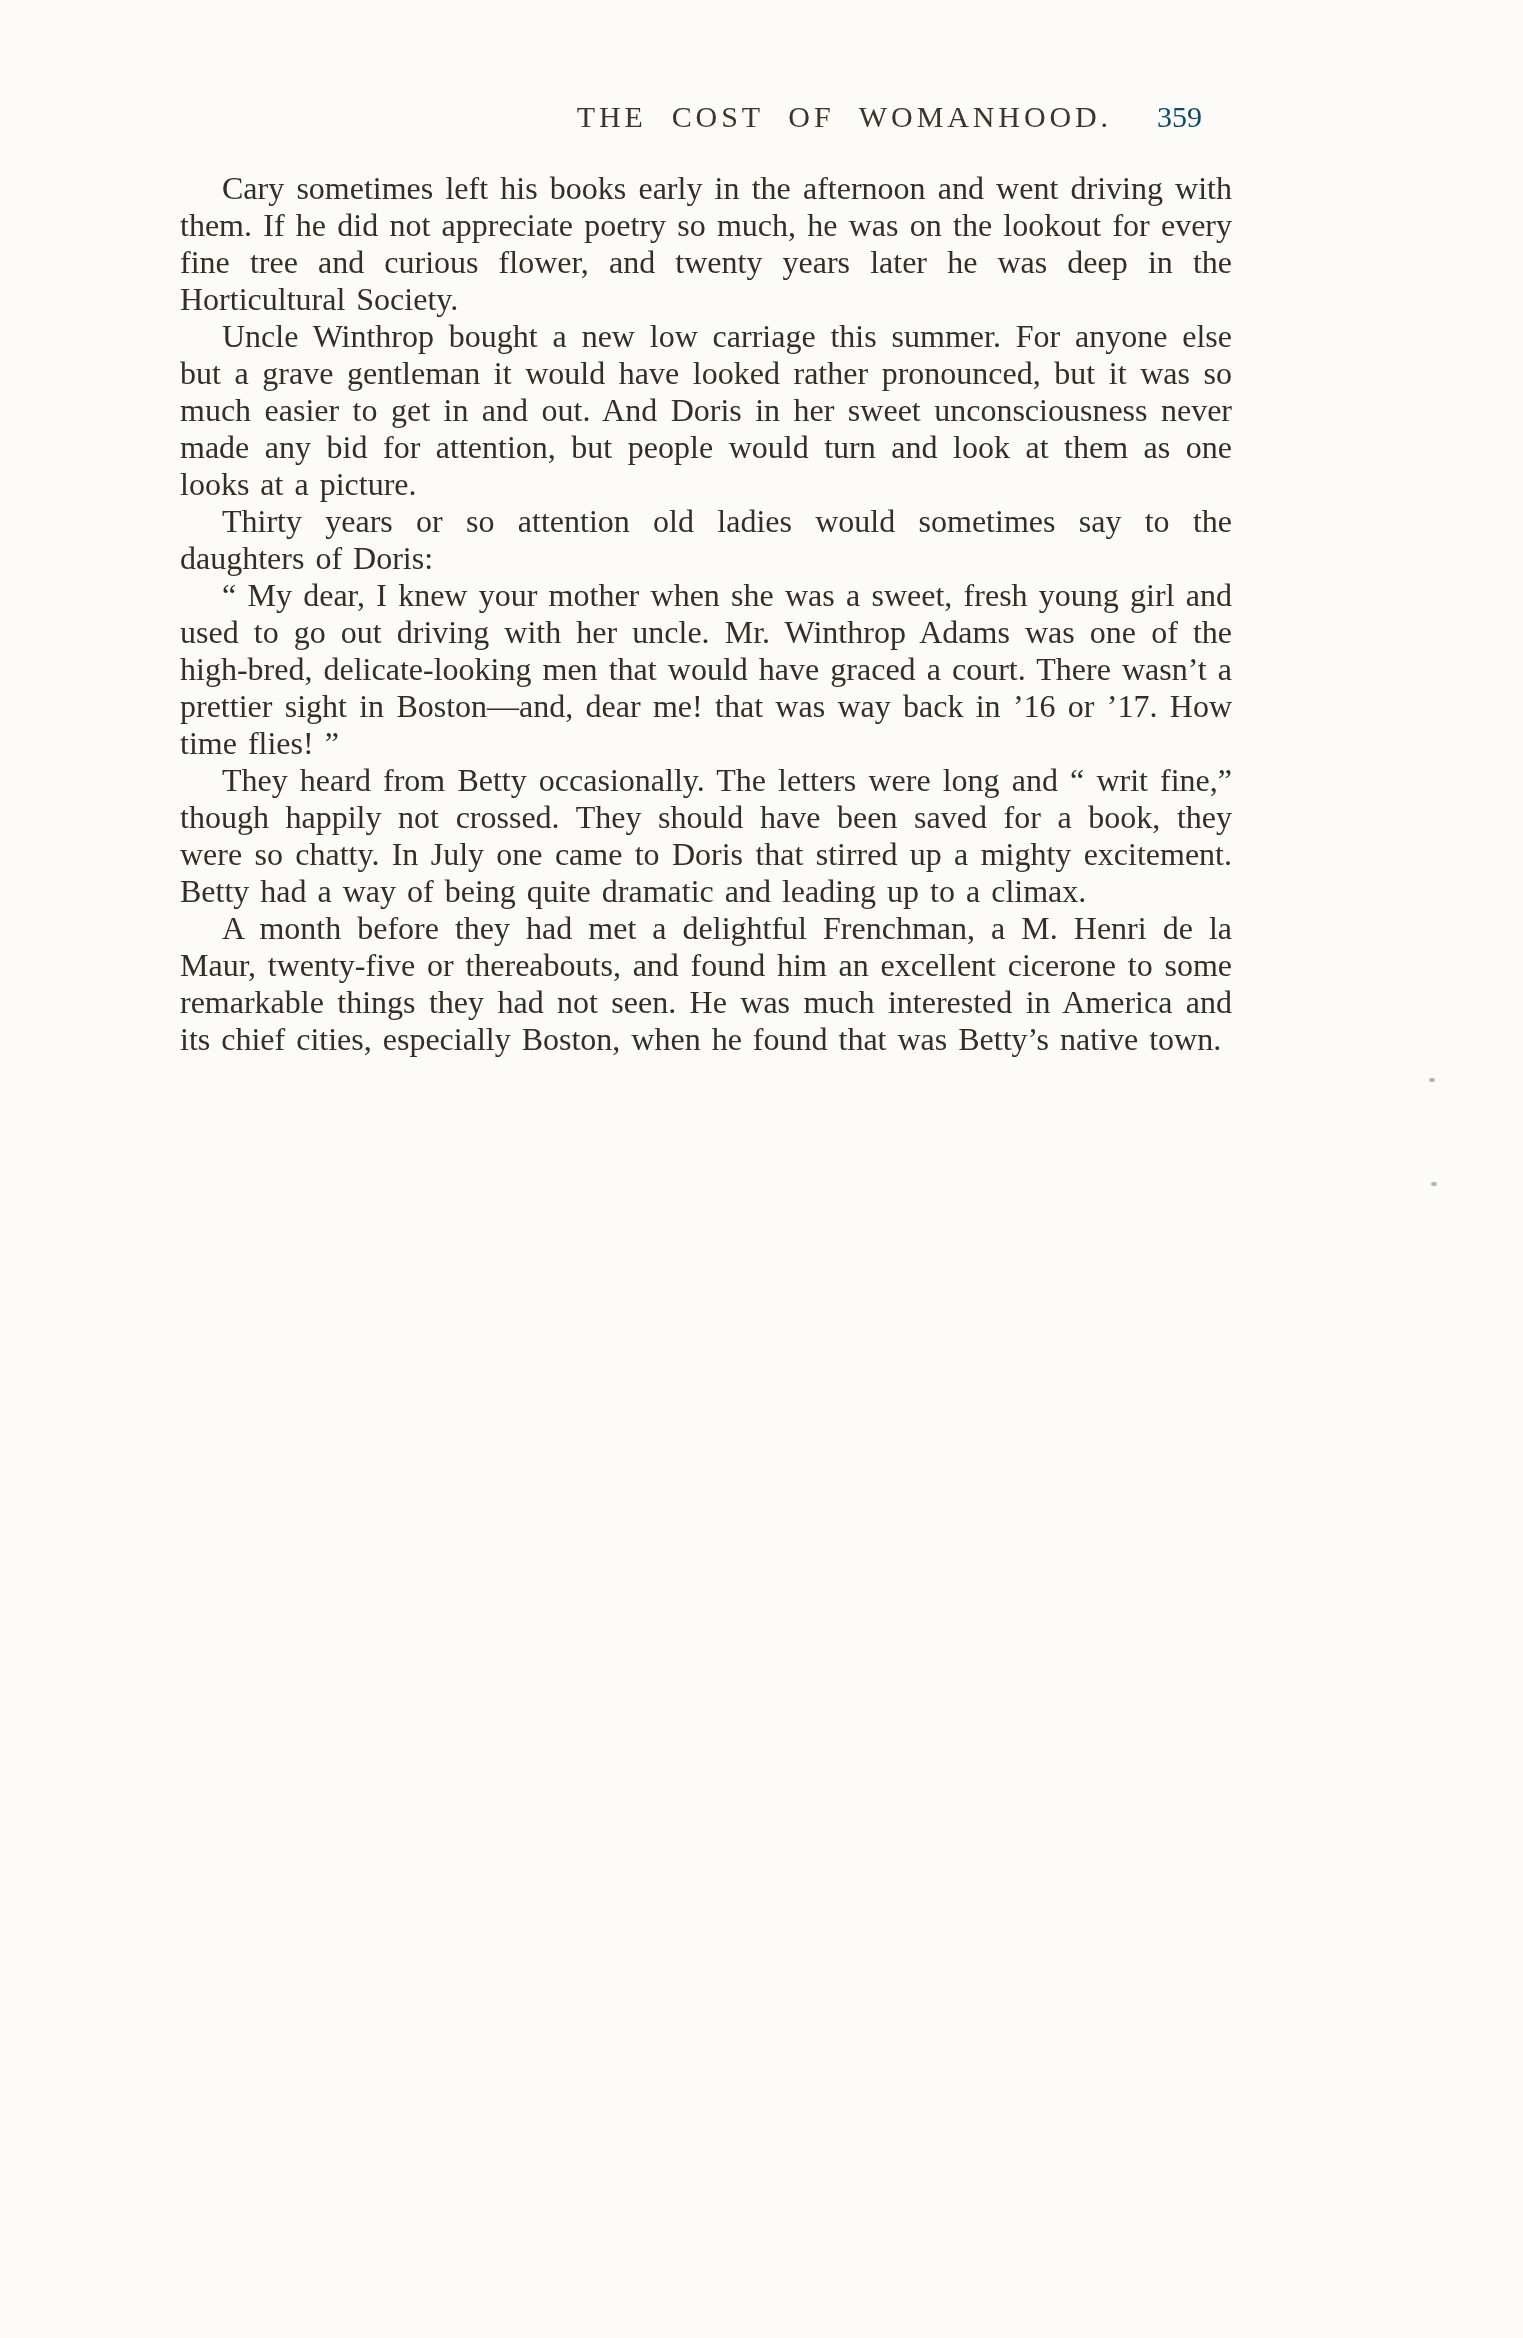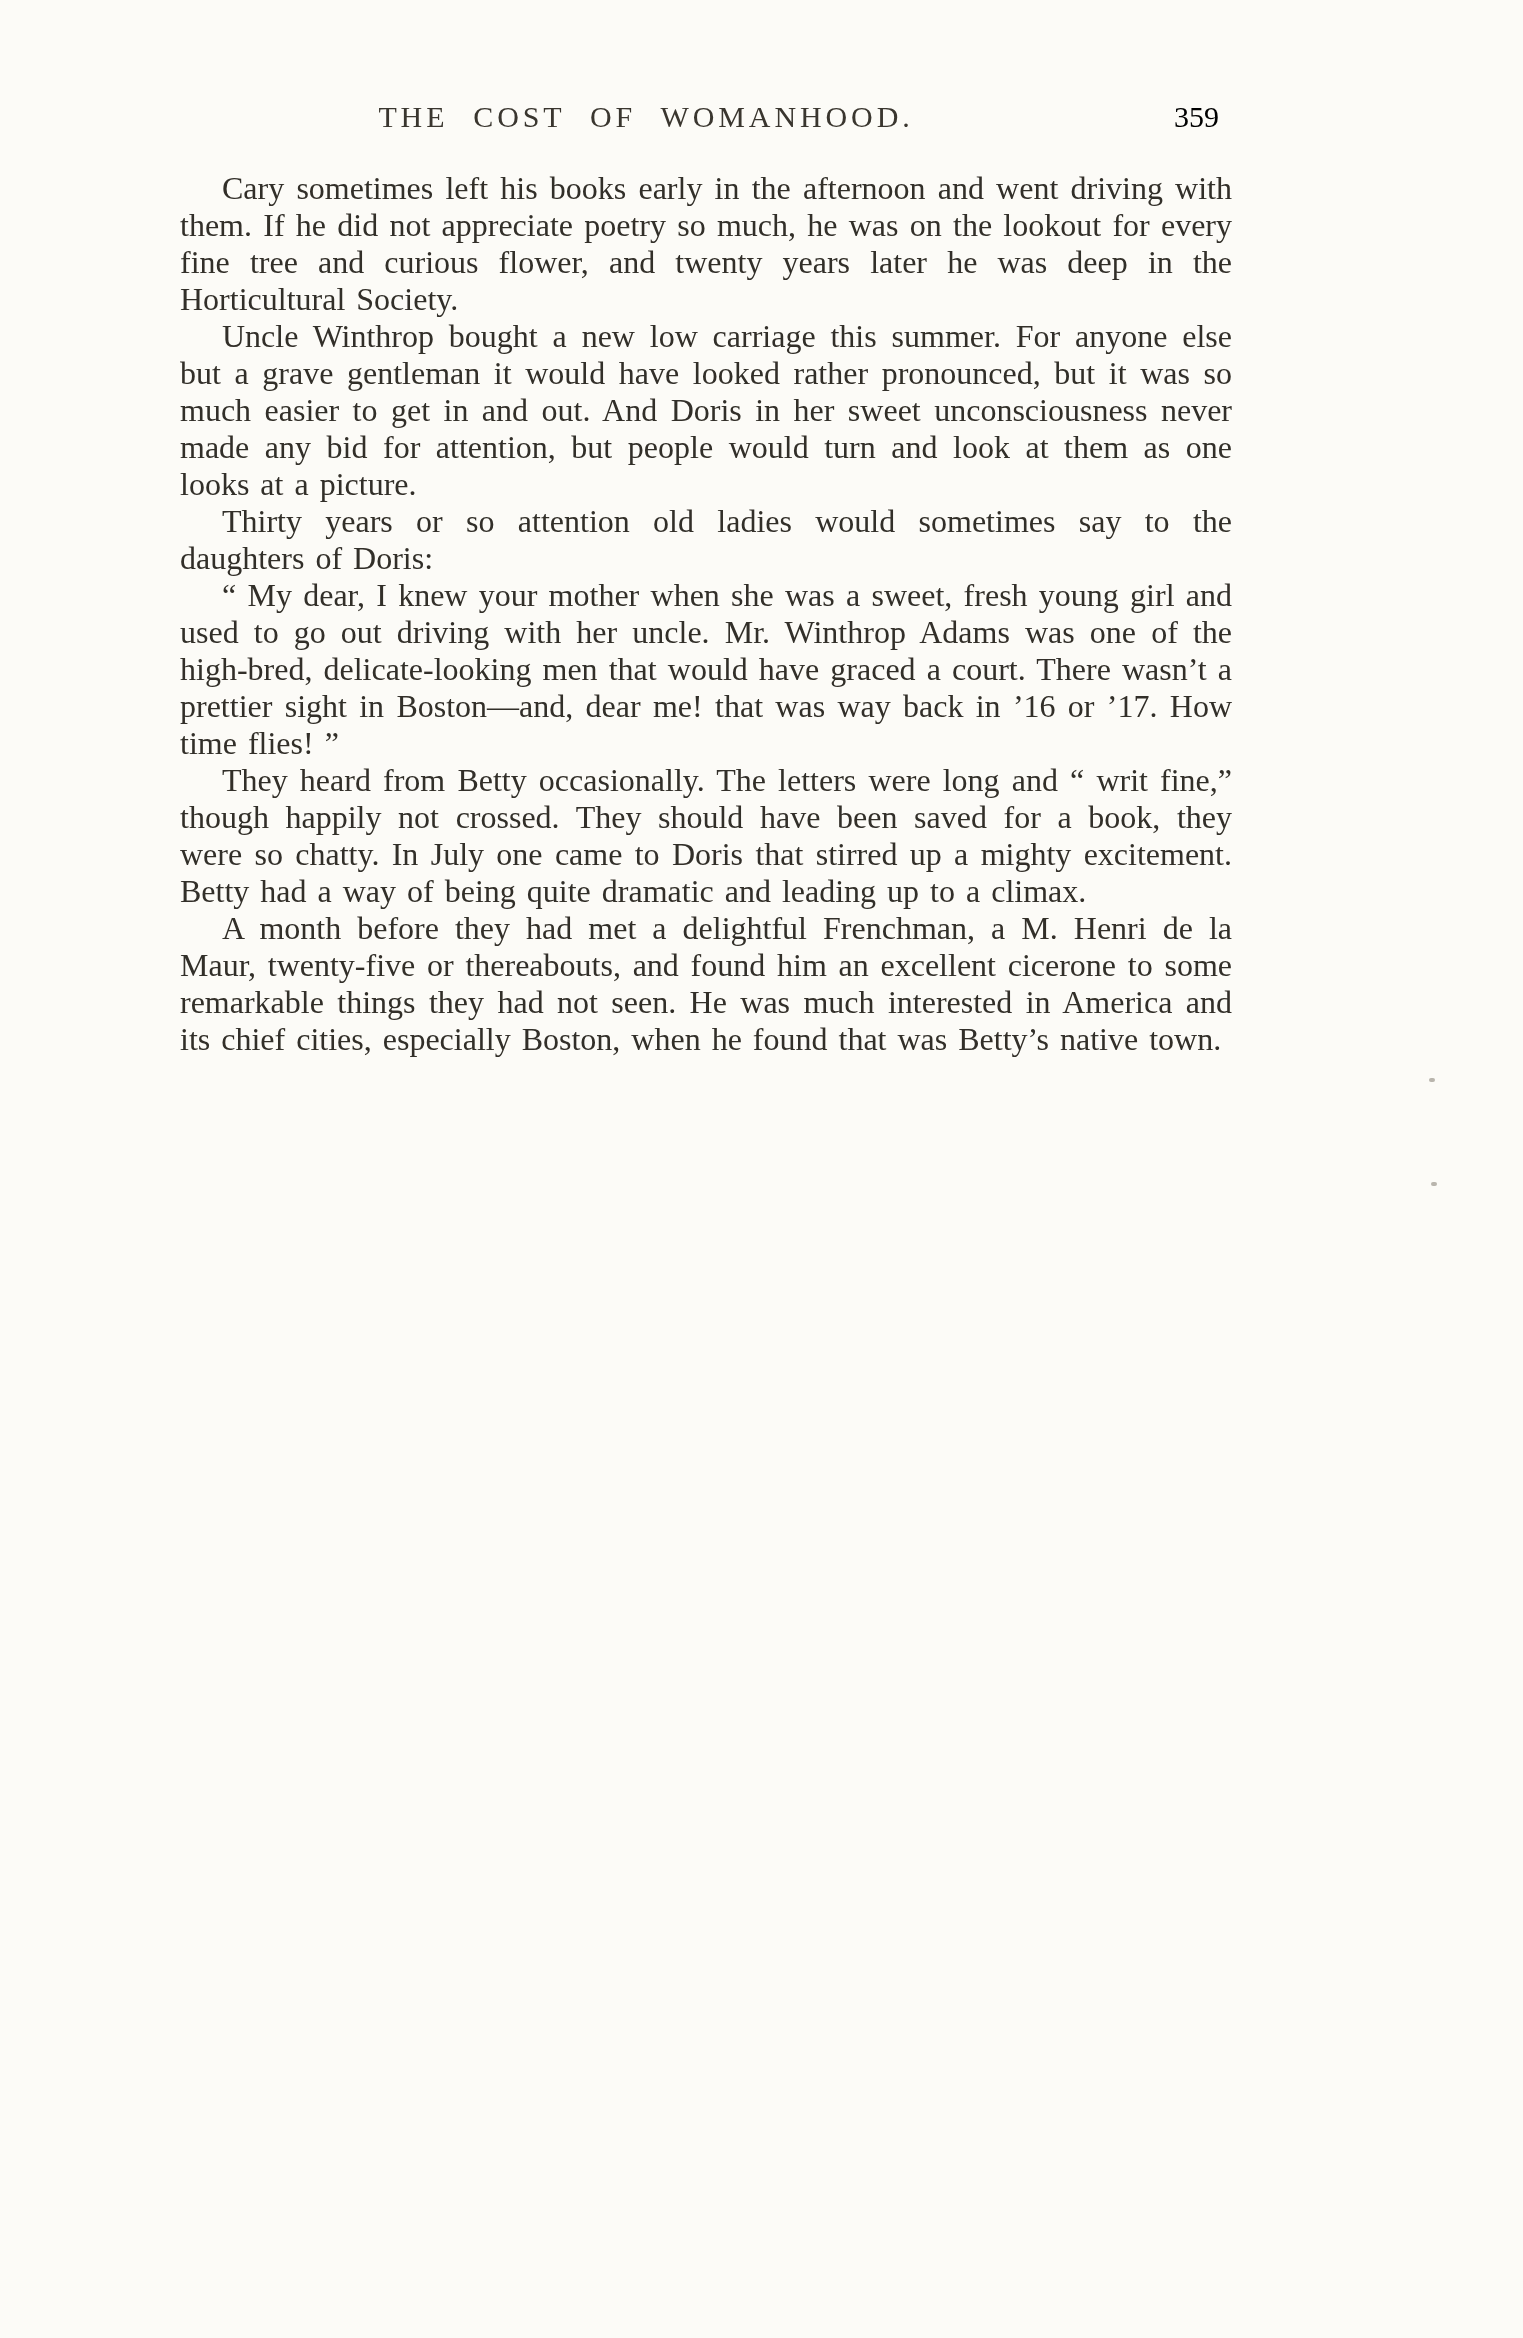--- a/index.html
+++ b/index.html
@@ -23,33 +23,33 @@
   }
   .header-row {
     position: relative;
     height: 42px;
     margin-bottom: 28px;
   }
   .running-header {
     position: absolute;
     left: 0;
     right: 120px;
-    text-align: center;
+    text-align: right;
     font-size: 30px;
     letter-spacing: 0.13em;
     word-spacing: 0.45em;
     color: #3a362f;
     white-space: nowrap;
   }
   .page-number {
     position: absolute;
-    right: 13px;
+    right: 30px;
     top: 0;
     font-size: 30px;
-    color: #000000;
+    color: #0c4a6e;
   }
   .body-text p {
     margin: 0;
     font-size: 32px;
     line-height: 37px;
     text-align: justify;
     text-align-last: left;
     word-spacing: 3px;
     color: #322f29;
   }

